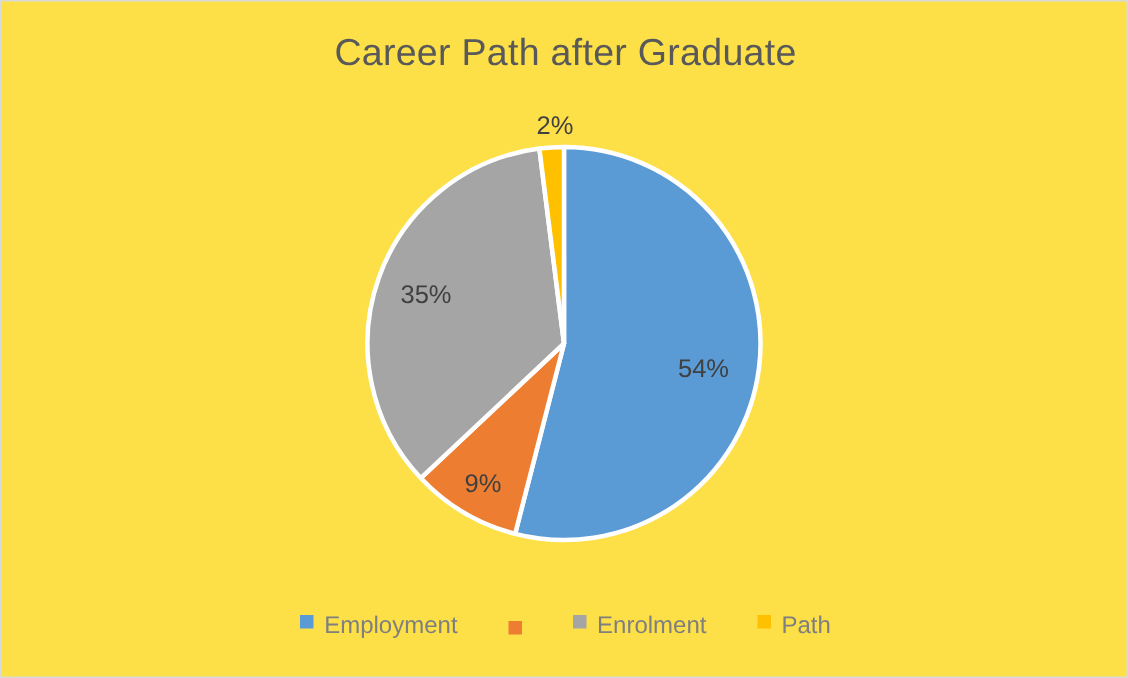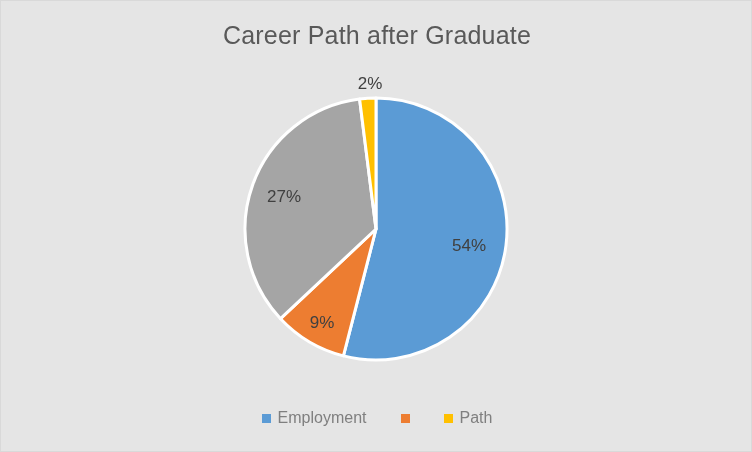--- a/index.html
+++ b/index.html
@@ -5,21 +5,21 @@
   html, body {
     margin: 0;
     padding: 0;
     background: #ffffff;
   }
   #chart-frame {
     position: relative;
     width: 752px;
     height: 452px;
     box-sizing: border-box;
-    background: #e5e5e5;
+    background: #fde047;
     border: 1px solid #d9d9d9;
     overflow: hidden;
     font-family: "Liberation Sans", sans-serif;
   }
   #chart-title {
     position: absolute;
     left: 0;
     top: 20px;
     width: 752px;
     text-align: center;
@@ -53,21 +53,20 @@
     left: 0;
     top: 408px;
     width: 752px;
     display: flex;
     justify-content: center;
     align-items: center;
     gap: 34px;
   }
   .legend-item {
     display: flex;
-    align-items: center;
     gap: 7px;
   }
   .legend-swatch {
     width: 9px;
     height: 9px;
     flex: 0 0 auto;
     margin-top: 1px;
   }
   .legend-label {
     font-size: 16px;
@@ -87,32 +86,36 @@
       <g id="pie-slices">
           <path d="M 375 228 L 375.00 97.00 A 131 131 0 1 1 342.42 354.88 Z" fill="#5B9BD5" stroke="#ffffff" stroke-width="3" stroke-linejoin="round"></path>
           <path d="M 375 228 L 342.42 354.88 A 131 131 0 0 1 279.51 317.68 Z" fill="#ED7D31" stroke="#ffffff" stroke-width="3" stroke-linejoin="round"></path>
           <path d="M 375 228 L 279.51 317.68 A 131 131 0 0 1 358.58 98.03 Z" fill="#A5A5A5" stroke="#ffffff" stroke-width="3" stroke-linejoin="round"></path>
           <path d="M 375 228 L 358.58 98.03 A 131 131 0 0 1 375.00 97.00 Z" fill="#FFC000" stroke="#ffffff" stroke-width="3" stroke-linejoin="round"></path>
         </g>
     </svg>
     <div id="pie-labels">
         <div class="data-label" style="left: 468px; top: 245px; color: rgb(64, 64, 64); text-align: center;">54%</div>
         <div class="data-label" style="left: 321px; top: 322px; color: rgb(64, 64, 64);">9%</div>
-        <div class="data-label" style="left: 283px; top: 196px; color: rgb(64, 64, 64);">27%</div>
+        <div class="data-label" style="left: 283px; top: 196px; color: rgb(64, 64, 64);">35%</div>
         <div class="data-label" style="left: 369px; top: 83px; color: rgb(64, 64, 64);">2%</div>
       </div>
   </div>
 
   <div id="legend">
       <div class="legend-item">
         <span class="legend-swatch" style="background: rgb(91, 155, 213);"></span>
         <span class="legend-label">Employment</span>
       </div>
       <div class="legend-item">
         <span class="legend-swatch" style="background: rgb(237, 125, 49);"></span>
       </div>
       <div class="legend-item">
+        <span class="legend-swatch" style="background: rgb(165, 165, 165);"></span>
+        <span class="legend-label">Enrolment</span>
+      </div>
+      <div class="legend-item">
         <span class="legend-swatch" style="background: rgb(255, 192, 0);"></span>
         <span class="legend-label">Path</span>
       </div>
     </div>
 
 </div>
 
 </body></html>

